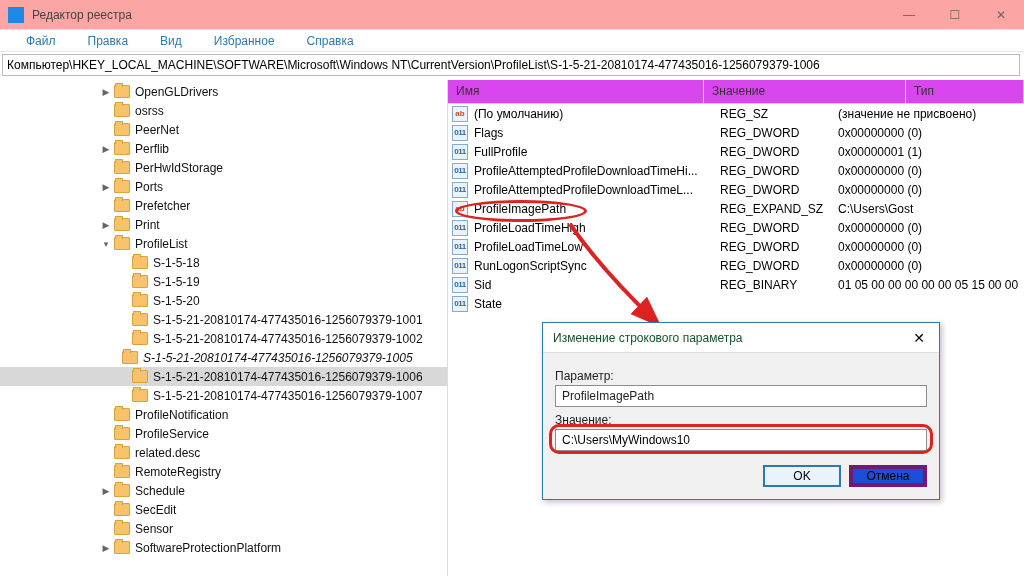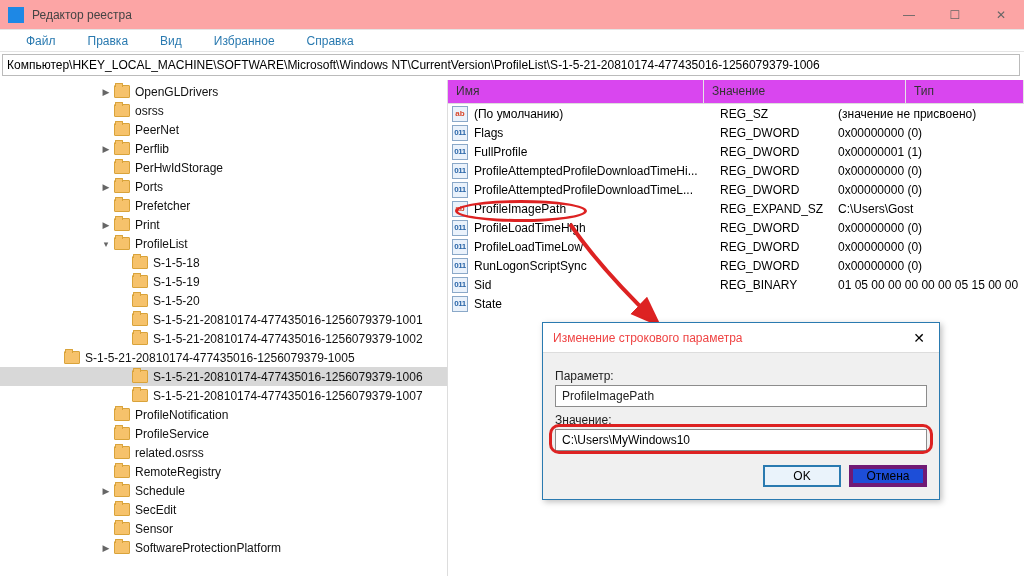--- a/index.html
+++ b/index.html
@@ -48,21 +48,21 @@
 .list-row .c-type { width: 118px; }
 .list-row .c-val { flex: 1; white-space: nowrap; }
 
 
 .red-oval { position: absolute; border: 3px solid #d22; border-radius: 50%/50%; pointer-events: none; }
 .arrow { position: absolute; pointer-events: none; }
 
 
 .dialog { position: absolute; left: 542px; top: 322px; width: 398px; background: #f0f0f0; border: 1px solid #2a7ab0; box-shadow: 2px 2px 6px rgba(0,0,0,.25); }
 .dialog .dtitle { height: 30px; background: #fff; display: flex; align-items: center; padding-left: 10px; border-bottom: 1px solid #ddd; }
-.dialog .dtitle span { flex: 1; font-size: 12px; color: #ef4444; }
+.dialog .dtitle span { flex: 1; font-size: 12px; color: #14532d; }
 .dialog .dclose { width: 40px; height: 30px; display: flex; align-items: center; justify-content: center; cursor: pointer; font-size: 14px; }
 .dialog .dbody { padding: 10px 12px 12px 12px; }
 .dlabel { font-size: 12px; color: #222; margin-bottom: 2px; margin-top: 6px; }
 .dinput { width: 100%; height: 22px; border: 1px solid #8c8c8c; background: #fff; padding: 2px 6px; font-size: 12px; }
 .dinput.readonly { background: #fff; color: #222; }
 .dbtns { display: flex; justify-content: flex-end; gap: 8px; margin-top: 14px; }
 .dbtn { width: 78px; height: 22px; background: #1d4ed8; border: 4px solid #701a75; font-size: 12px; cursor: pointer; }
 .dbtn.primary { border: 2px solid #2a7ab0; background: #eaf3fb; }
 .red-rect { position: absolute; border: 3px solid #d22; border-radius: 10px; pointer-events: none; }
 
@@ -162,21 +162,21 @@
         <div class="tree-row" style="padding-left: 118px;">
           <span class="tw"></span>
           <span class="folder"></span>
           <span class="tree-label">S-1-5-21-20810174-477435016-1256079379-1001</span>
         </div>
         <div class="tree-row" style="padding-left: 118px;">
           <span class="tw"></span>
           <span class="folder"></span>
           <span class="tree-label">S-1-5-21-20810174-477435016-1256079379-1002</span>
         </div>
-        <div class="tree-row" style="padding-left: 50px;">
+        <div class="tree-row" style="padding-left: 108px; font-style: italic;">
           <span class="tw"></span>
           <span class="folder"></span>
           <span class="tree-label">S-1-5-21-20810174-477435016-1256079379-1005</span>
         </div>
         <div class="tree-row selected" style="padding-left: 118px;">
           <span class="tw"></span>
           <span class="folder"></span>
           <span class="tree-label">S-1-5-21-20810174-477435016-1256079379-1006</span>
         </div>
         <div class="tree-row" style="padding-left: 118px;">
@@ -190,21 +190,21 @@
           <span class="tree-label">ProfileNotification</span>
         </div>
         <div class="tree-row" style="padding-left: 100px;">
           <span class="tw"></span>
           <span class="folder"></span>
           <span class="tree-label">ProfileService</span>
         </div>
         <div class="tree-row" style="padding-left: 100px;">
           <span class="tw"></span>
           <span class="folder"></span>
-          <span class="tree-label">related.osrss</span>
+          <span class="tree-label">related.desc</span>
         </div>
         <div class="tree-row" style="padding-left: 100px;">
           <span class="tw"></span>
           <span class="folder"></span>
           <span class="tree-label">RemoteRegistry</span>
         </div>
         <div class="tree-row" style="padding-left: 100px;">
           <span class="tw">▶</span>
           <span class="folder"></span>
           <span class="tree-label">Schedule</span>

